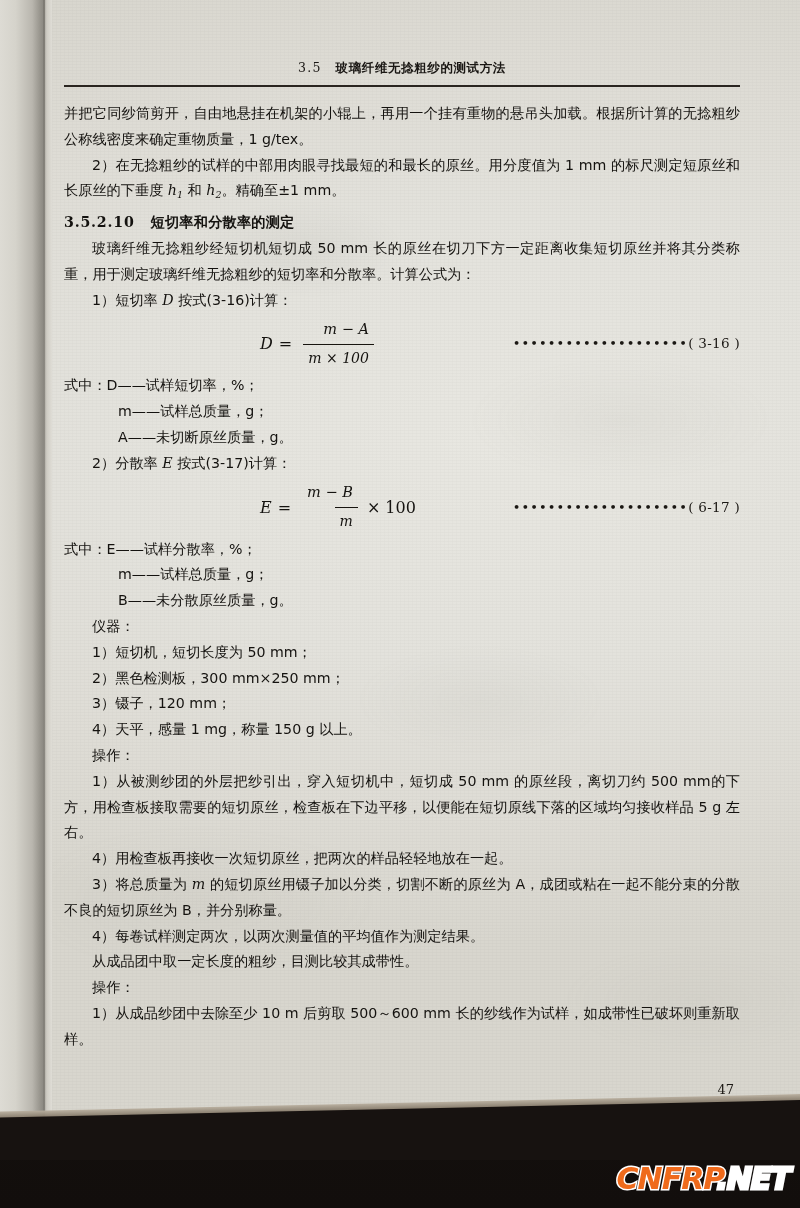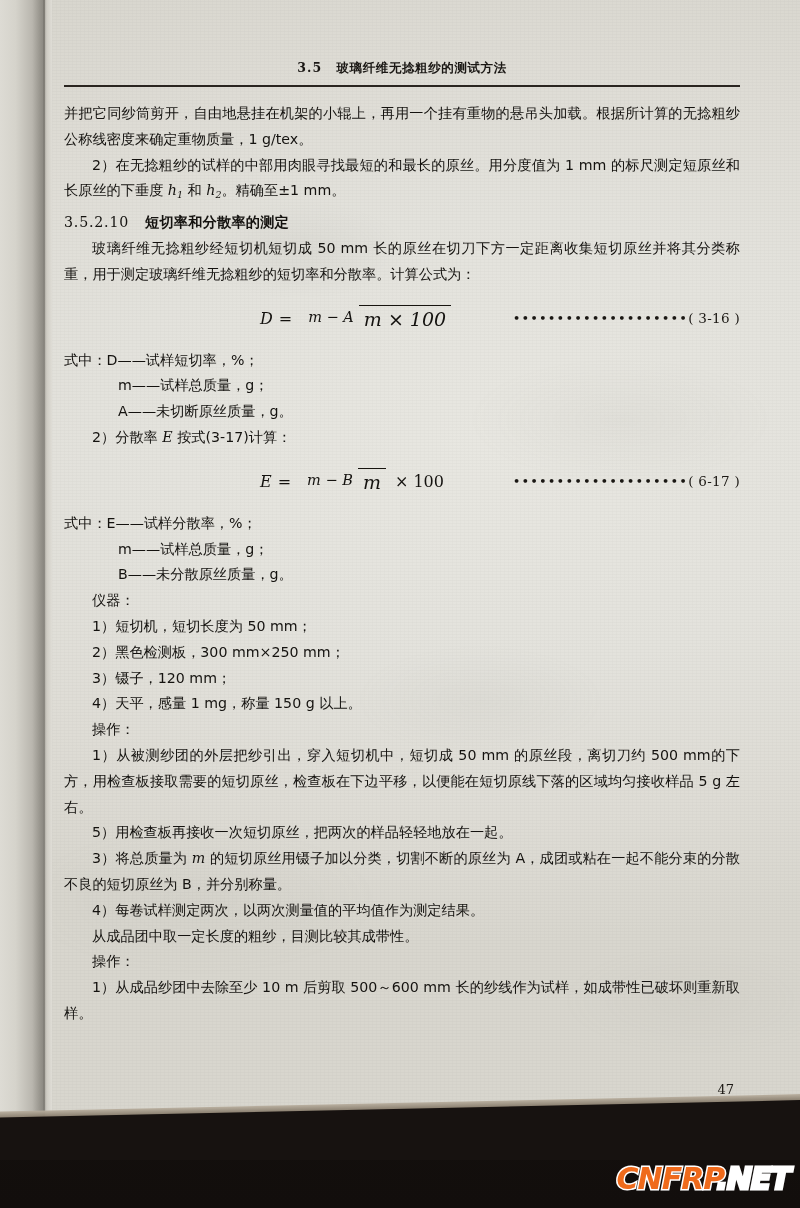--- a/index.html
+++ b/index.html
@@ -82,21 +82,21 @@
   }
 
   .running-head{
     position:absolute;left:0;top:60px;width:676px;
     text-align:center;
     font-size:12.5px;
     letter-spacing:.6px;
     font-weight:700;
     color:#1a1714;
   }
-  .head-num{letter-spacing:1.2px;font-weight:700;}
+  .head-num{letter-spacing:1.2px;font-weight:400;}
   .head-sp{display:inline-block;width:14px;}
 
   .rule{
     position:absolute;left:0;top:85px;width:676px;height:2px;
     background:#2a2520;
   }
 
   .body{
     position:absolute;left:0;top:101px;width:676px;
     font-size:14.2px;
@@ -107,47 +107,47 @@
 
   p{margin:0;}
   .ind{text-indent:28px;}
   .noind{text-indent:0;}
 
   .sec-title{
     font-weight:700;
     letter-spacing:.2px;
     margin-top:2px;
   }
-  .sec-num{letter-spacing:.8px;font-weight:400;}
+  .sec-num{letter-spacing:.8px;font-weight:700;}
   .sec-gap{display:inline-block;width:16px;}
 
   .it{font-style:italic;font-family:"DejaVu Serif","Liberation Serif",serif;}
   .lat{font-family:"DejaVu Serif","Liberation Serif",serif;}
   .sub{font-size:9.5px;vertical-align:-3px;font-style:italic;font-family:"DejaVu Serif",serif;}
 
   
   .formula-row{
     display:flex;align-items:center;
     height:54px;
     margin:4px 0 2px 0;
   }
   .formula-spacer{width:196px;flex:none;}
   .formula{
     font-family:"DejaVu Serif","Liberation Serif",serif;
     font-size:16px;
     display:flex;align-items:center;
     white-space:nowrap;
   }
   .fr{
-    display:inline-flex;flex-direction:row;align-items:flex-start;
+    display:inline-flex;flex-direction:column;align-items:flex-end;
     vertical-align:middle;
     margin:0 5px;
   }
   .fr .num{padding:0 5px 1px 5px;font-size:14.5px;}
-  .fr .den{padding:1px 5px 0 5px;font-size:19px;border-top:1.4px solid #17140f;}
+  .fr .den{padding:1px 5px 0 5px;font-size:14px;border-top:1.4px solid #17140f;}
   .eqlead{
     flex:1;
     text-align:right;
     font-size:13px;
     letter-spacing:-.5px;
     color:#1a1713;
     white-space:nowrap;
     font-family:"DejaVu Serif","Liberation Serif",serif;
   }
   .dots{letter-spacing:1.1px;}
@@ -206,20 +206,21 @@
 
       <p class="noind">并把它同纱筒剪开，自由地悬挂在机架的小辊上，再用一个挂有重物的悬吊头加载。根据所计算的无捻粗纱公称线密度来确定重物质量，1 g/tex。</p>
 
       <p class="ind"><span>2）在无捻粗纱的试样的中部用肉眼寻找最短的和最长的原丝。用分度值为 1 mm 的标尺测定短原丝和长原丝的下垂度 </span><span class="it">h</span><span class="sub">1</span><span> 和 </span><span class="it">h</span><span class="sub">2</span><span>。精确至±1 mm。</span></p>
 
 
       <p class="noind sec-title"><span class="sec-num lat">3.5.2.10</span><span class="sec-gap"></span><span>短切率和分散率的测定</span></p>
 
       <p class="ind">玻璃纤维无捻粗纱经短切机短切成 50 mm 长的原丝在切刀下方一定距离收集短切原丝并将其分类称重，用于测定玻璃纤维无捻粗纱的短切率和分散率。计算公式为：</p>
 
+      <p class="ind"><span>1）短切率 </span><span class="it">D</span><span> 按式(3-16)计算：</span></p>
 
       <div class="formula-row">
         <div class="formula-spacer"></div>
         <div class="formula">
           <span class="it">D</span>
           <span style="margin:0 6px">=</span>
           <span class="fr">
             <span class="num it">m − A</span>
             <span class="den it">m × 100</span>
           </span>
@@ -252,21 +253,21 @@
       <p class="defline">B——未分散原丝质量，g。</p>
 
       <p class="ind">仪器：</p>
       <p class="ind">1）短切机，短切长度为 50 mm；</p>
       <p class="ind">2）黑色检测板，300 mm×250 mm；</p>
       <p class="ind">3）镊子，120 mm；</p>
       <p class="ind">4）天平，感量 1 mg，称量 150 g 以上。</p>
 
       <p class="ind">操作：</p>
       <p class="ind">1）从被测纱团的外层把纱引出，穿入短切机中，短切成 50 mm 的原丝段，离切刀约 500 mm的下方，用检查板接取需要的短切原丝，检查板在下边平移，以便能在短切原线下落的区域均匀接收样品 5 g 左右。</p>
-      <p class="ind">5）用检查板再接收一次短切原丝，把两次的样品轻轻地放在一起。</p>
+      <p class="ind">4）用检查板再接收一次短切原丝，把两次的样品轻轻地放在一起。</p>
       <p class="ind"><span>3）将总质量为 </span><span class="it">m</span><span> 的短切原丝用镊子加以分类，切割不断的原丝为 A，成团或粘在一起不能分束的分散不良的短切原丝为 B，并分别称量。</span></p>
       <p class="ind">4）每卷试样测定两次，以两次测量值的平均值作为测定结果。</p>
 
 
       <p class="ind">从成品团中取一定长度的粗纱，目测比较其成带性。</p>
       <p class="ind">操作：</p>
       <p class="ind">1）从成品纱团中去除至少 10 m 后剪取 500～600 mm 长的纱线作为试样，如成带性已破坏则重新取样。</p>
 
     </div>
 

